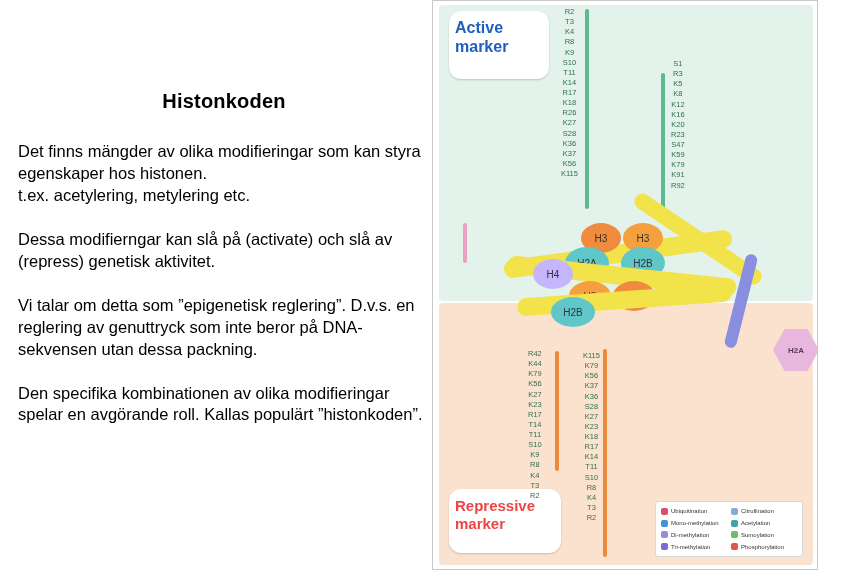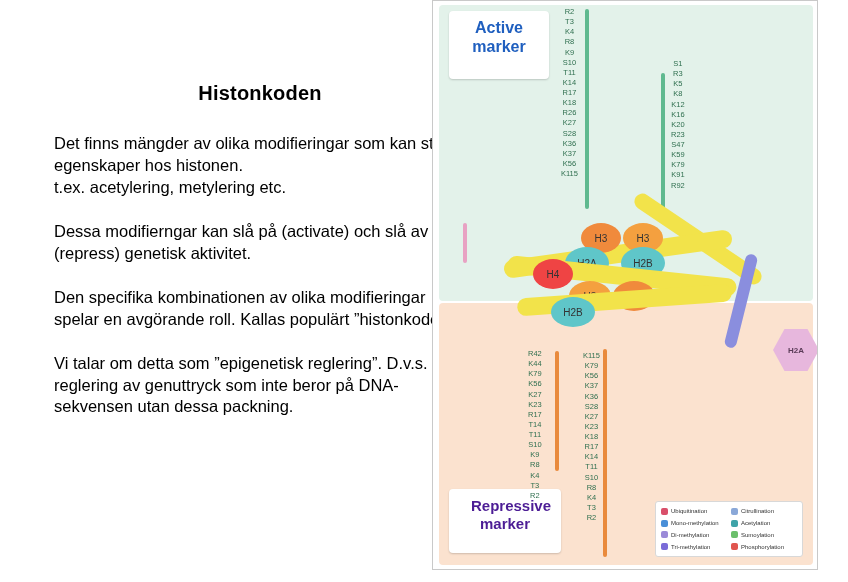--- a/index.html
+++ b/index.html
@@ -9,21 +9,21 @@
     font-family:"Liberation Sans", sans-serif;
     color:#000000;
     overflow:hidden;
     position:relative;
   }
   .slide{position:absolute;inset:0;}
 
   
   .textcol{
     position:absolute;
-    left:18px; top:4px; width:412px; height:414px;margin-left:36px;
+    left:18px; top:12px; width:412px; height:414px;
   }
   .title{
     font-size:20px;
     font-weight:bold;
     text-align:center;
     margin-top:78px;
     letter-spacing:.2px;
   }
   .para{
     font-size:16.5px;
@@ -51,49 +51,48 @@
     border-radius:4px;
   }
   .panel-repressive{
     top:302px;height:262px;
     background:#fbe2cf;
     border-radius:4px;
   }
   .marker-box{
     position:absolute;
     background:#ffffff;
-    border-radius:4px;
+    border-radius:12px;
     box-shadow:0 1px 2px rgba(0,0,0,.18);
-    text-align:center;
     font-weight:bold;
     line-height:1.18;
-    padding:8px 22px;
+    padding:8px 6px;
     box-sizing:border-box;
   }
   .marker-active{
     left:16px;top:10px;width:100px;height:68px;
     color:#1f5fbf;font-size:16px;
   }
   .marker-repressive{
     left:16px;top:186px;width:112px;height:64px;
-    color:#4c1d95;font-size:15px;
+    color:#ef4444;font-size:15px;
   }
 
   
   .core{position:absolute;left:40px;top:200px;width:300px;height:140px;}
   .hist{
     position:absolute;border-radius:50%;
     display:flex;align-items:center;justify-content:center;
     font-size:10px;font-weight:normal;color:#333;
   }
   .h-a{left:108px;top:22px;width:40px;height:30px;background:#f08a3c;}
   .h-b{left:150px;top:22px;width:40px;height:30px;background:#f4a03f;}
   .h-c{left:92px;top:46px;width:44px;height:32px;background:#5fc6c9;}
   .h-d{left:148px;top:46px;width:44px;height:32px;background:#5fc6c9;}
-  .h-e{left:60px;top:58px;width:40px;height:30px;background:#ef4444;}
+  .h-e{left:60px;top:58px;width:40px;height:30px;background:#c4b5fd;}
   .h-f{left:96px;top:80px;width:42px;height:30px;background:#f4a03f;}
   .h-g{left:140px;top:80px;width:42px;height:30px;background:#f08a3c;}
   .h-h{left:78px;top:96px;width:44px;height:30px;background:#5fc6c9;}
 
   .dna{
     position:absolute;
     background:#f2e34a;
     border-radius:40px;
   }
   .dna1{left:30px;top:44px;width:230px;height:18px;transform:rotate(-8deg);}
@@ -146,22 +145,22 @@
 </head>
 <body>
 
 <div class="slide">
 
   <div class="textcol">
     <div class="title">Histonkoden</div>
     <div class="para p1" style="white-space:pre-line">Det finns mängder av olika modifieringar som kan styra egenskaper hos histonen.
 t.ex. acetylering, metylering etc.</div>
     <div class="para p2">Dessa modifierngar kan slå på (activate) och slå av (repress) genetisk aktivitet.</div>
+    <div class="para p3">Vi talar om detta som ”epigenetisk reglering”. D.v.s. en reglering av genuttryck som inte beror på DNA-sekvensen utan dessa packning.</div>
     <div class="para p4">Den specifika kombinationen av olika modifieringar spelar en avgörande roll. Kallas populärt ”histonkoden”.</div>
-    <div class="para p3">Vi talar om detta som ”epigenetisk reglering”. D.v.s. en reglering av genuttryck som inte beror på DNA-sekvensen utan dessa packning.</div>
   </div>
 
   <div class="figure">
 
     <div class="panel panel-active"></div>
     <div class="panel panel-repressive"></div>
 
     <div class="marker-box marker-active">
       <div>Active</div>
       <div>marker</div>

